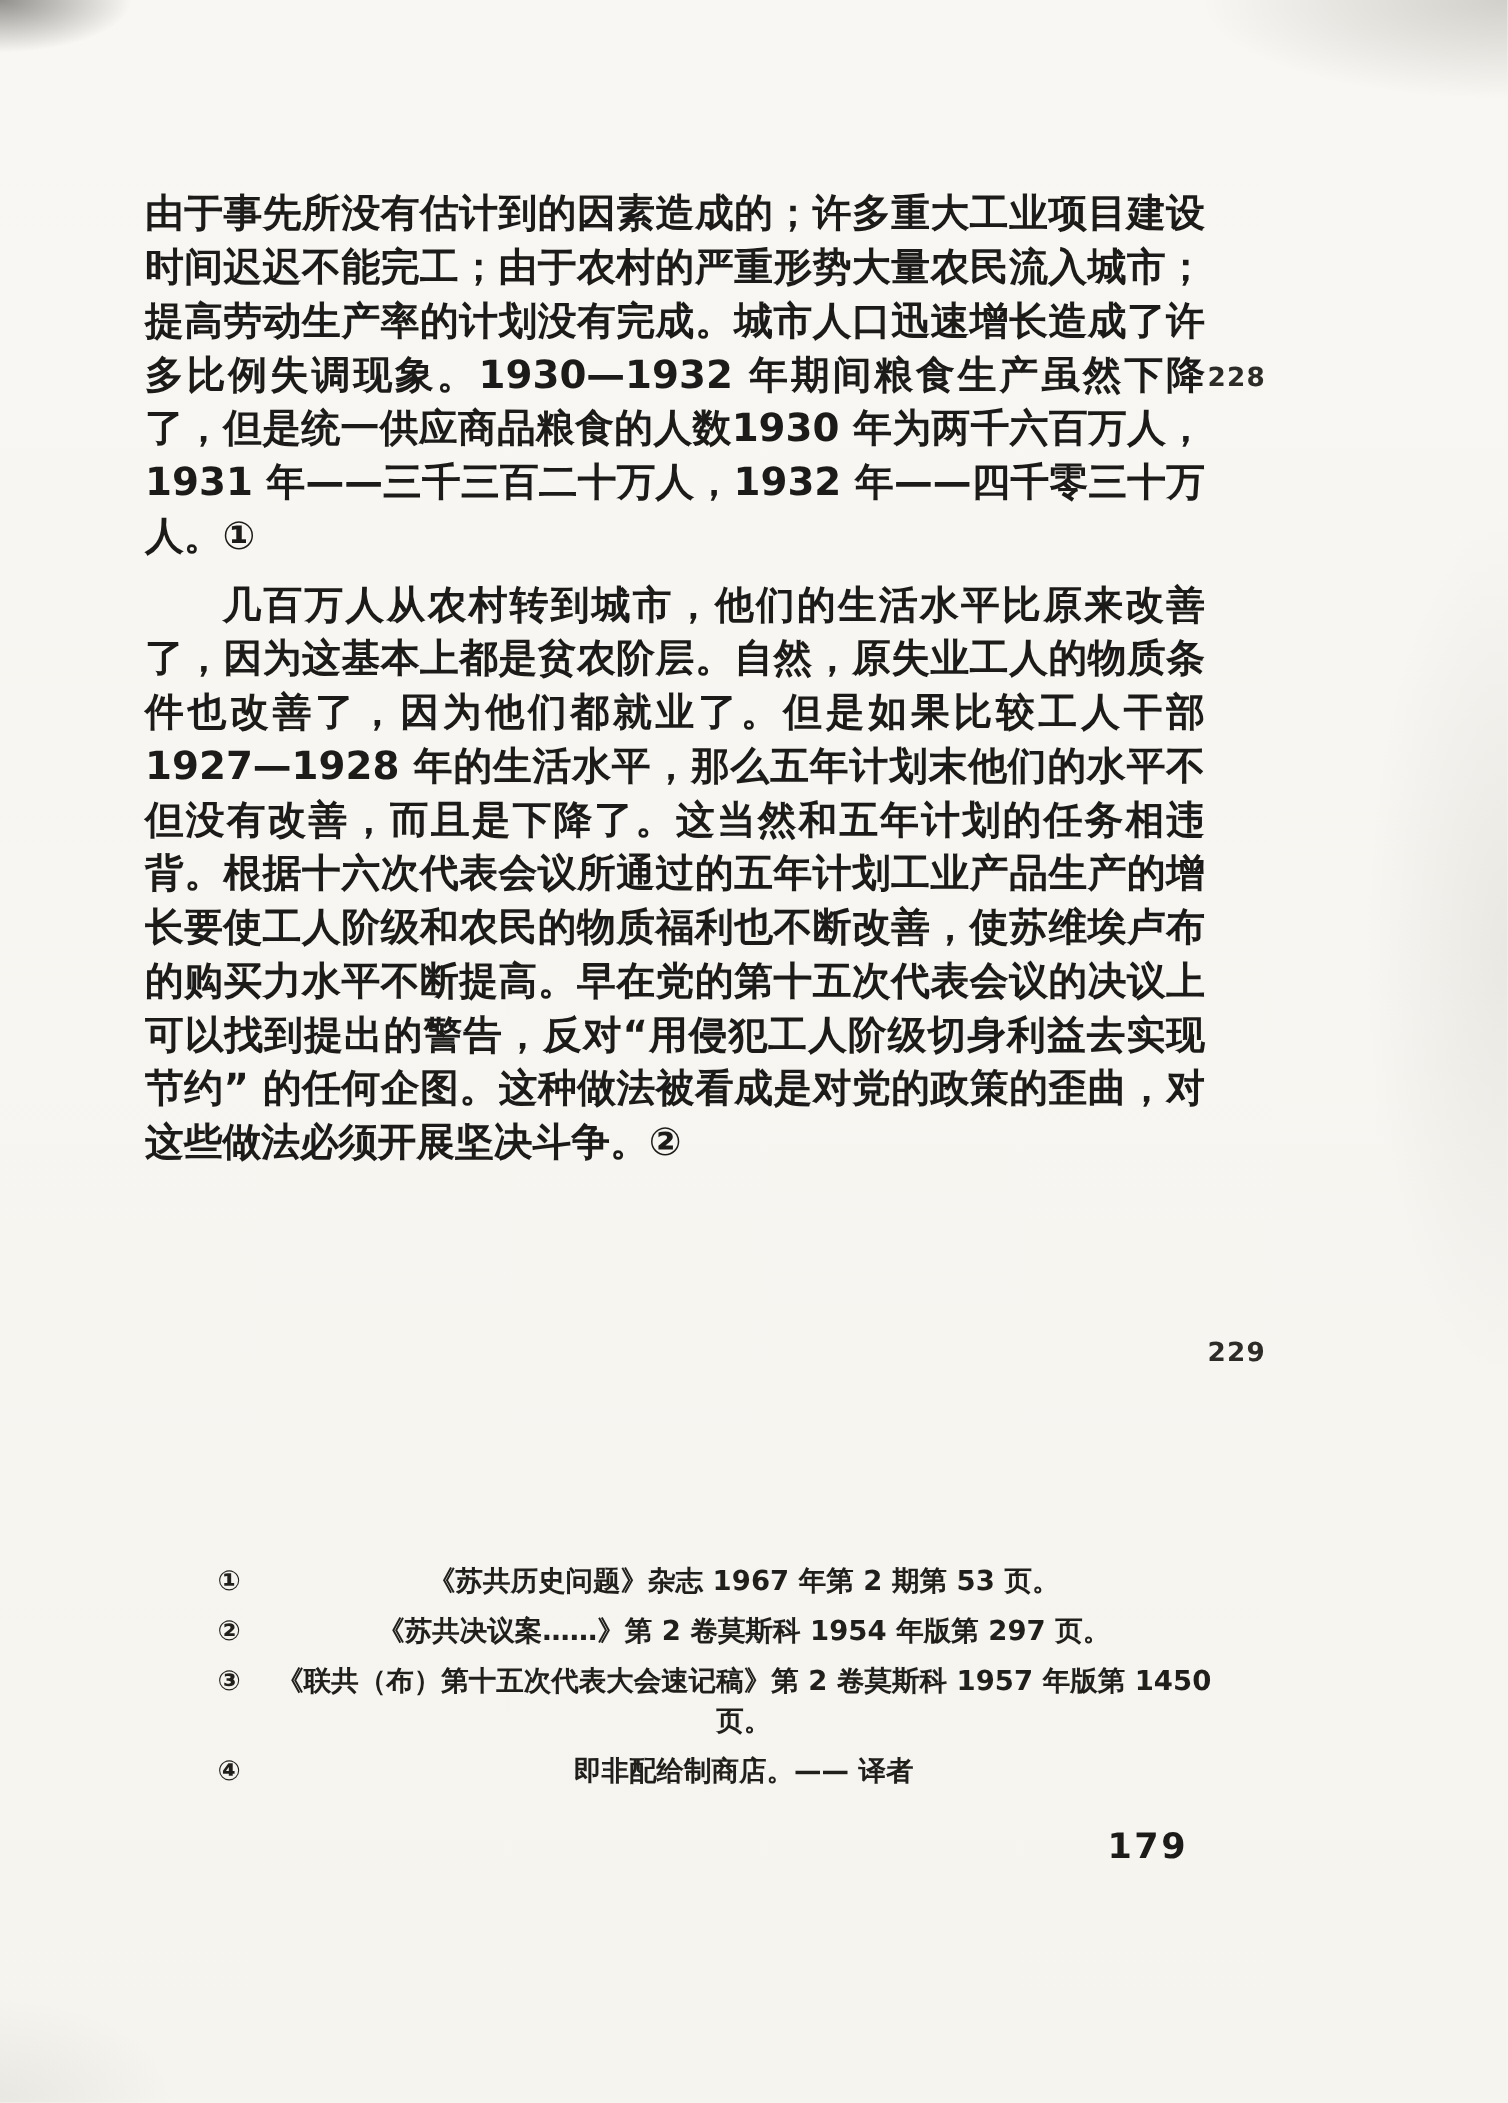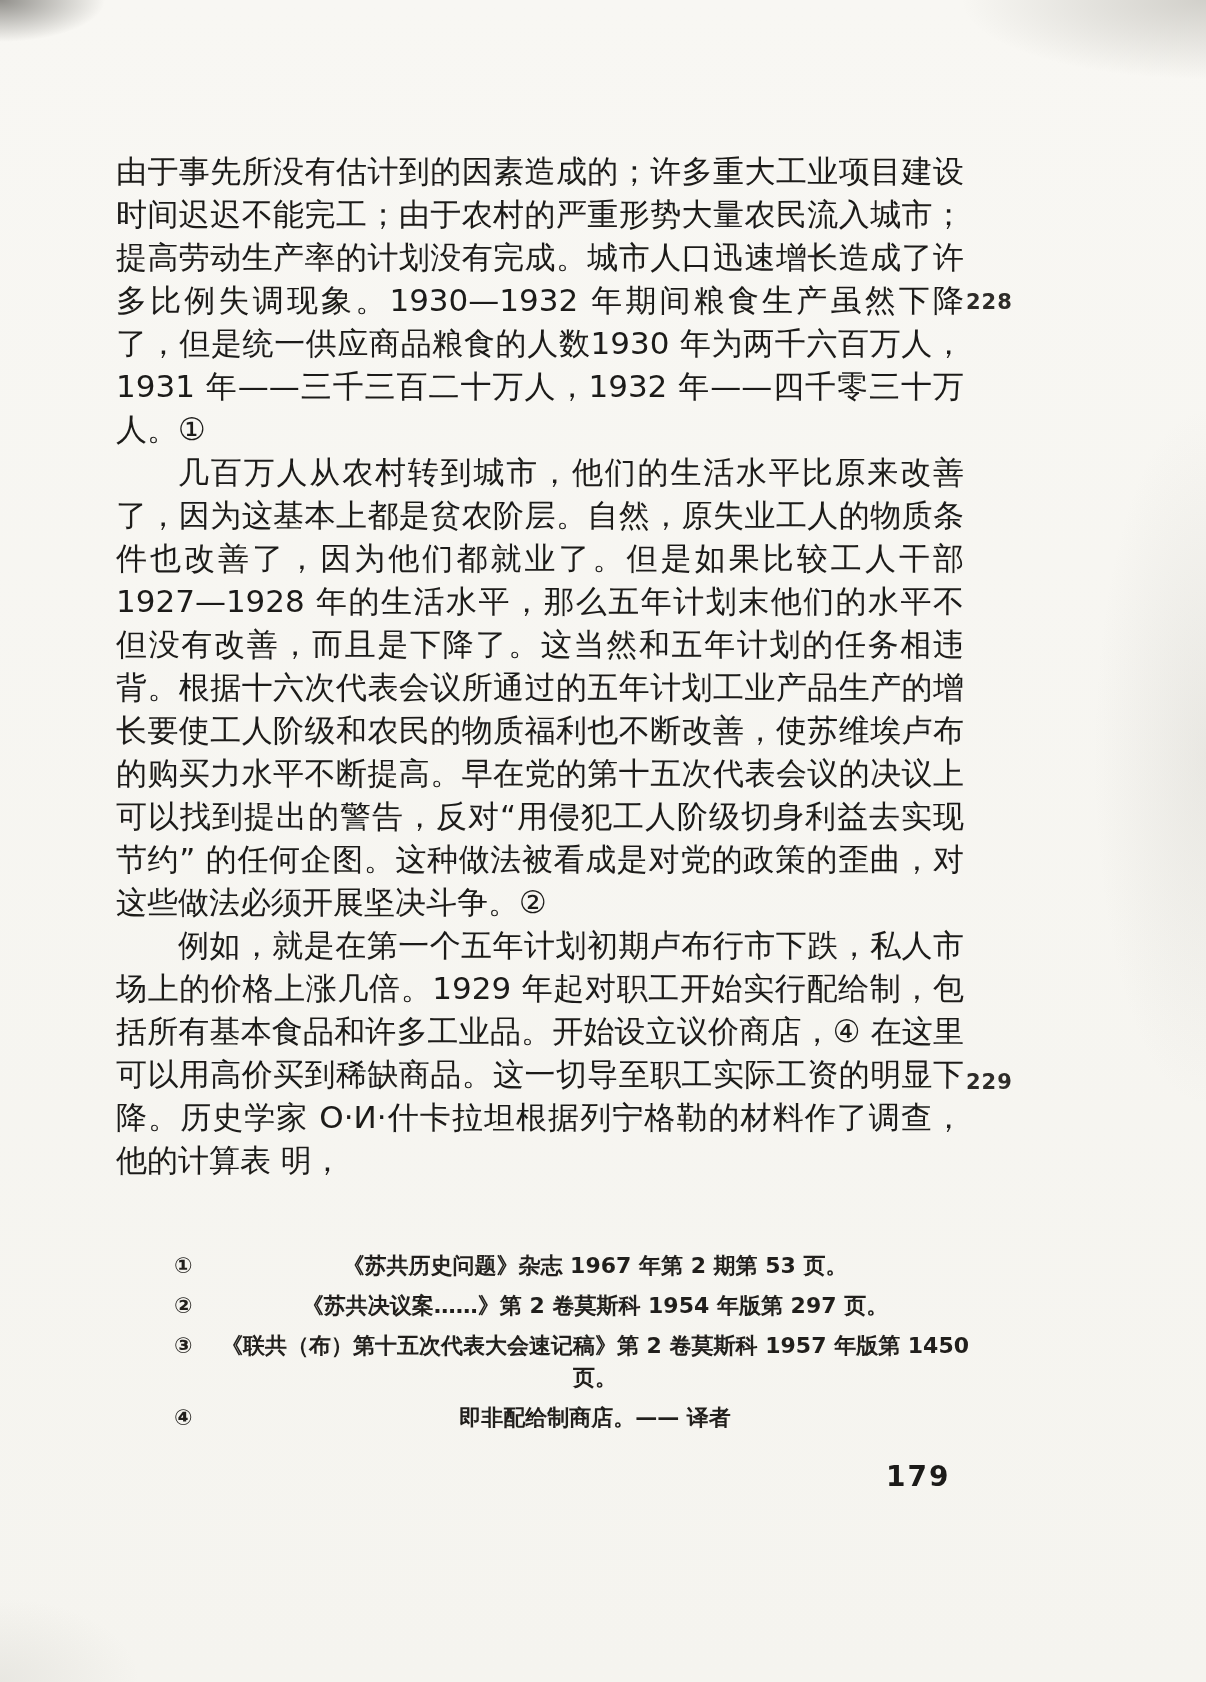--- a/index.html
+++ b/index.html
@@ -24,29 +24,30 @@
       radial-gradient(ellipse 200px 120px at 0% 100%, rgba(140,137,128,0.12), rgba(140,137,128,0) 70%),
       linear-gradient(#f8f7f3, #f5f4ef);
   }
   .text-block {
     position: absolute;
     left: 116px;
     top: 150px;
     width: 848px;
     font-size: 31px;
     line-height: 43px;
-    font-weight: 400;
+    font-weight: 700;
     color: #1c1b19;
     text-align: justify;
   }
   .text-block p {
     margin: 0;
   }
   .text-block p.indent {
     text-indent: 62px;
+    margin-top: 12px;
   }
   .margin-note {
     position: absolute;
     left: 966px;
     font-size: 21px;
     font-weight: 600;
     color: #2e2c29;
     letter-spacing: 1px;
     text-align: center;
   }
@@ -85,21 +86,20 @@
   }
 </style>
 </head>
 <body>
 
 <div class="page">
 
   <div class="text-block">
     <p>由于事先所没有估计到的因素造成的；许多重大工业项目建设时间迟迟不能完工；由于农村的严重形势大量农民流入城市；提高劳动生产率的计划没有完成。城市人口迅速增长造成了许多比例失调现象。1930—1932 年期间粮食生产虽然下降了，但是统一供应商品粮食的人数1930 年为两千六百万人，1931 年——三千三百二十万人，1932 年——四千零三十万人。①</p>
     <p class="indent">几百万人从农村转到城市，他们的生活水平比原来改善了，因为这基本上都是贫农阶层。自然，原失业工人的物质条件也改善了，因为他们都就业了。但是如果比较工人干部 1927—1928 年的生活水平，那么五年计划末他们的水平不但没有改善，而且是下降了。这当然和五年计划的任务相违背。根据十六次代表会议所通过的五年计划工业产品生产的增长要使工人阶级和农民的物质福利也不断改善，使苏维埃卢布的购买力水平不断提高。早在党的第十五次代表会议的决议上可以找到提出的警告，反对“用侵犯工人阶级切身利益去实现节约” 的任何企图。这种做法被看成是对党的政策的歪曲，对这些做法必须开展坚决斗争。②</p>
-    <p class="indent">例如，就是在第一个五年计划初期卢布行市下跌，私人市场上的价格上涨几倍。1929 年起对职工开始实行配给制，包括所有基本食品和许多工业品。开始设立议价商店，④ 在这里可以用高价买到稀缺商品。这一切导至职工实际工资的明显下降。历史学家 О·И·什卡拉坦根据列宁格勒的材料作了调查，他的计算表 明，</p>
   </div>
 
   <div class="margin-note mn-0">228</div>
   <div class="margin-note mn-1">229</div>
 
   <div class="footnotes">
     <div class="footnote">
       <span class="fn-marker">①</span>
       <span class="fn-text">《苏共历史问题》杂志 1967 年第 2 期第 53 页。</span>
     </div>

